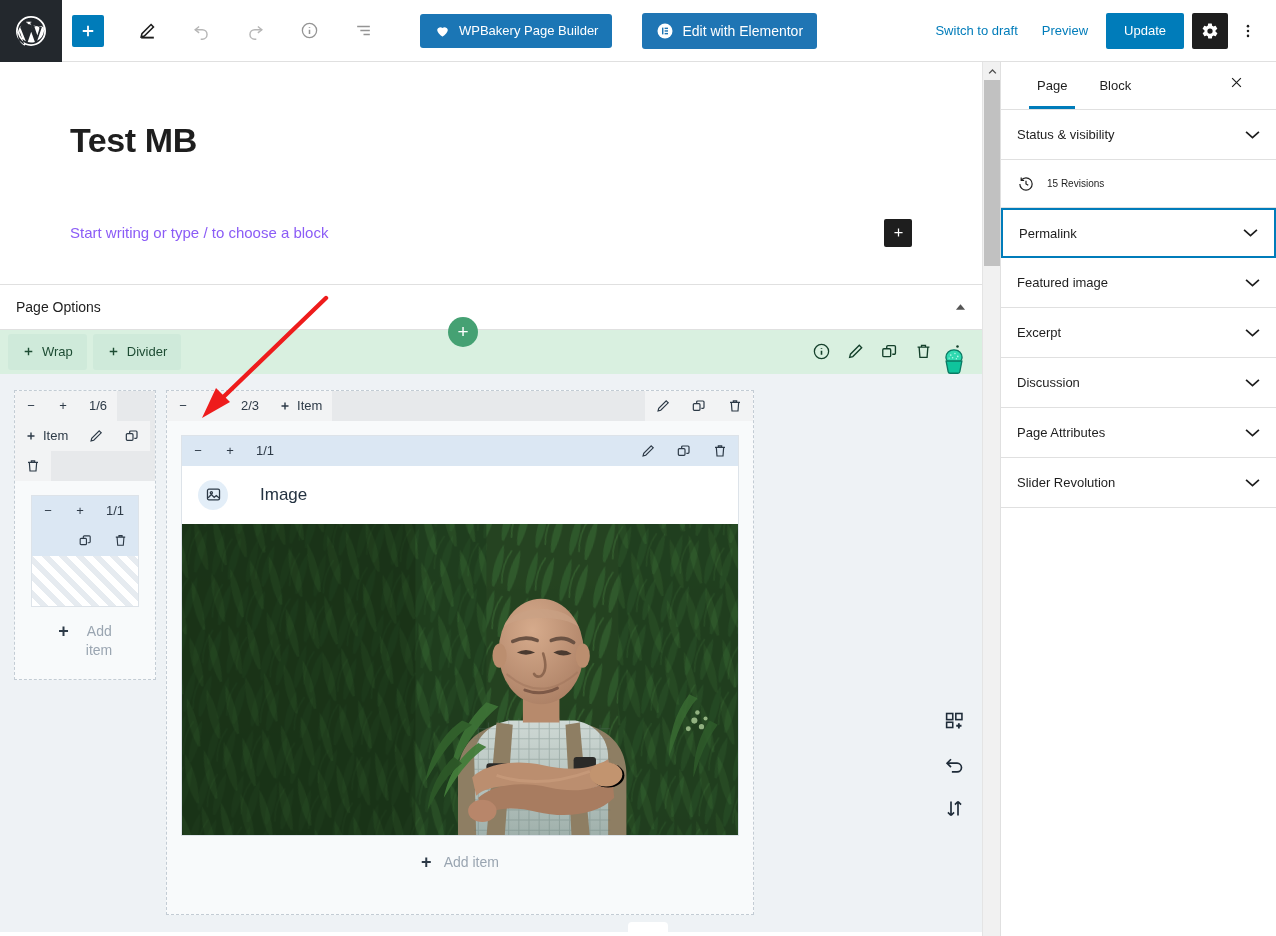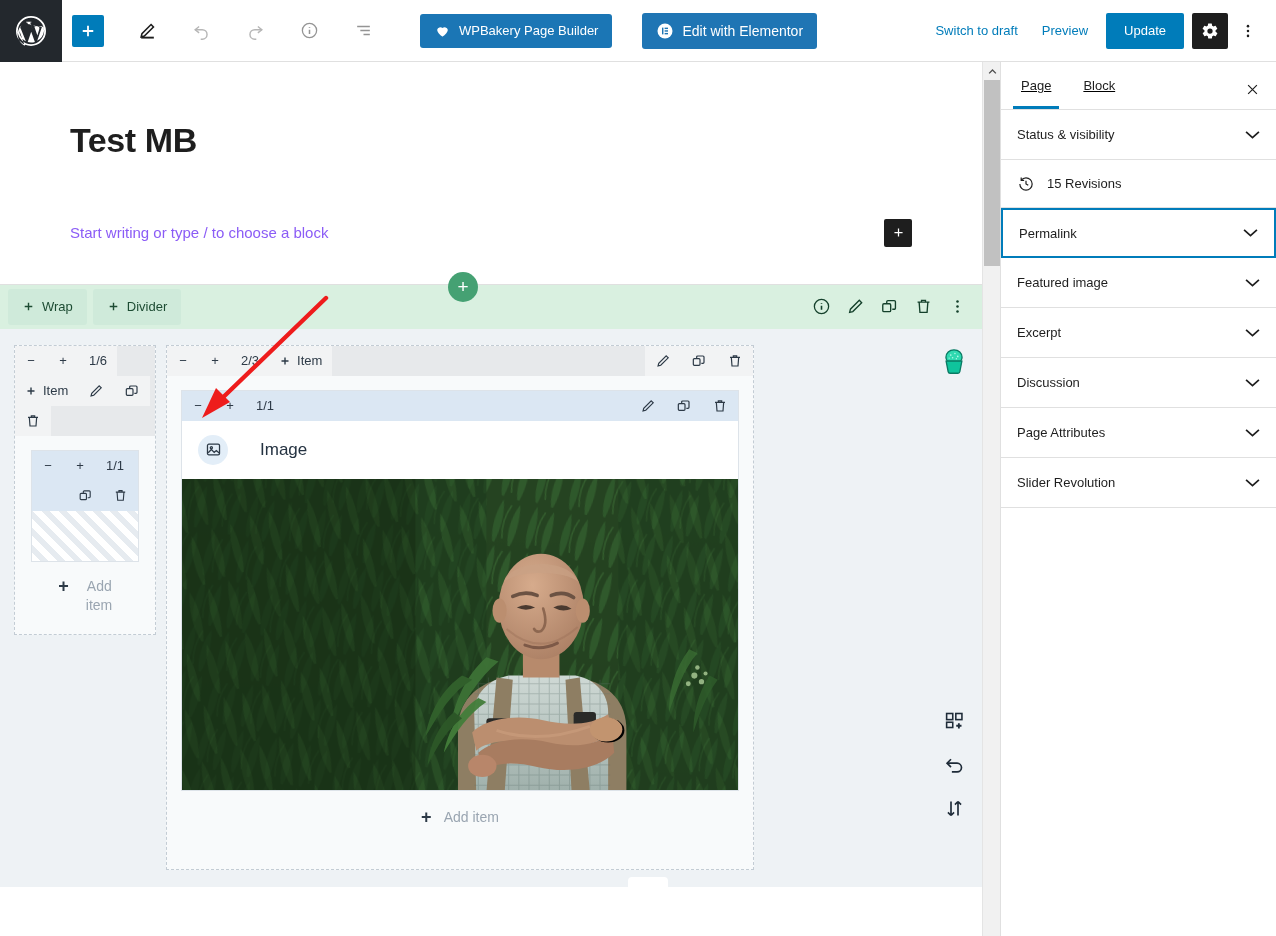--- a/index.html
+++ b/index.html
@@ -233,22 +233,22 @@
     position: absolute; top: 18px; left: 1px; width: 16px; height: 186px;
     background: #c1c1c1; border-radius: 0; cursor: pointer;
   }
 
   
   .sidebar {
     position: absolute; left: 1000px; top: 62px; width: 276px; height: 874px;
     background: #fff; border-left: 1px solid #e0e0e0; z-index: 45;
   }
   .sb-tabs {
-    height: 48px; display: flex; align-items: flex-end; position: relative;
-    border-bottom: 1px solid #e0e0e0; padding: 0 4px; text-decoration: underline;
+    height: 48px; display: flex; align-items: flex-start; position: relative;
+    border-bottom: 1px solid #e0e0e0; padding: 0 20px;
   }
   .sb-tab {
     background: transparent; border: none; cursor: pointer;
     font-size: 13px; color: #1e1e1e; padding: 0 16px; height: 47px;
     position: relative;
   }
   .sb-tab.active { font-weight: normal; }
   .sb-tab.active::after {
     content: ""; position: absolute; left: 8px; right: 8px; bottom: 0;
     height: 3px; background: #007cba;
@@ -264,21 +264,21 @@
   }
   .panel-row .ptitle { font-size: 13px; color: #1e1e1e; }
   .panel-row .chev { margin-left: auto; color: #1e1e1e; }
   .panel-row.focused {
     border: 2px solid #007cba; height: 50px; align-items: center;
   }
   .rev-row {
     height: 48px; display: flex; align-items: center; gap: 12px;
     padding: 0 16px; border-bottom: 1px solid #e0e0e0; cursor: pointer;
   }
-  .rev-row .rtxt { font-size: 13px; color: #1e1e1e; }
+  .rev-row .rtxt { font-size: 10px; color: #1e1e1e; }
   svg { display: block; }
 </style>
 </head>
 <body>
 
 <div class="topbar">
   <div class="wp-logo">
     <svg viewBox="0 0 24 24" fill="#fff">
         <path d="M12 2a10 10 0 100 20 10 10 0 000-20zm0 1.2a8.8 8.8 0 018.8 8.8 8.8 8.8 0 01-8.8 8.8A8.8 8.8 0 013.2 12 8.8 8.8 0 0112 3.2zM4.3 12c0 3 1.75 5.6 4.28 6.83L4.95 9.9A8.7 8.7 0 004.3 12zm7.7 7.7c-.77 0-1.5-.11-2.2-.32l2.34-6.8 2.4 6.57.05.1c-.8.29-1.67.45-2.59.45zm1.06-11.3c.46-.2.88-.08 1.18 0l.02.01-.02-.01c.31.03.58.06.58.06.3.02.34.45.03.49 0 0-.3.03-.64.05l2.03 6.04 1.21-4.06c.37-1.17-.12-1.64-.12-1.64-.32-.03-.63-.06-.63-.06-.3-.02-.27-.47.04-.45 0 0 .95.07 1.56.07.6 0 1.56-.07 1.56-.07.3-.02.34.43.04.45 0 0-.31.03-.65.05l-2.4 7.15-.72 2.1A8.78 8.78 0 0020.7 12c0-1.28-.28-2.5-.8-3.6-.18.37-.39.76-.62 1.18l.07-.22zM9.57 6.32c-.34-.02-.65-.05-.65-.05-.3-.02-.27-.47.04-.45 0 0 .95.07 1.53.07.58 0 1.56-.07 1.56-.07.3-.02.34.43.04.45 0 0-.31.03-.65.05l1.95 5.82-1.4-4.24-.02-.06c-.34-.02-.64-.05-.64-.05-.3-.02-.27-.47.04-.45 0 0 .95.07 1.53.07l-2.57.01-.76-.6zM5.6 8.1a8.73 8.73 0 00-1.3 3.9c0 .03 0 .06 0 .08l3.63 9.92A8.77 8.77 0 015.6 8.1z"></path>
       </svg>
@@ -373,20 +373,28 @@
     <span class="para-placeholder">Start writing or type / to choose a block</span>
     <button class="inserter-sq" title="Add block">
       <svg width="15" height="15" viewBox="0 0 24 24" fill="none" stroke="currentColor" stroke-width="2">
           <path d="M12 5.5v13M5.5 12h13"></path>
         </svg>
     </button>
   </div>
 
   <div class="editor-divider"></div>
 
+  <div class="metabox-head">
+    <span class="metabox-title">Page Options</span>
+    <button class="metabox-toggle">
+      <svg width="11" height="8" viewBox="0 0 12 8" fill="currentColor">
+          <path d="M6 1l5 6H1z"></path>
+        </svg>
+    </button>
+  </div>
 
   <div class="builder-bar">
     <button class="round-add">
       <span>+</span>
     </button>
     <button class="gbtn">
       <svg width="13" height="13" viewBox="0 0 24 24" fill="none" stroke="currentColor" stroke-width="2.6">
           <path d="M12 5v14M5 12h14"></path>
         </svg>
       <span class="lbl">Wrap</span>

